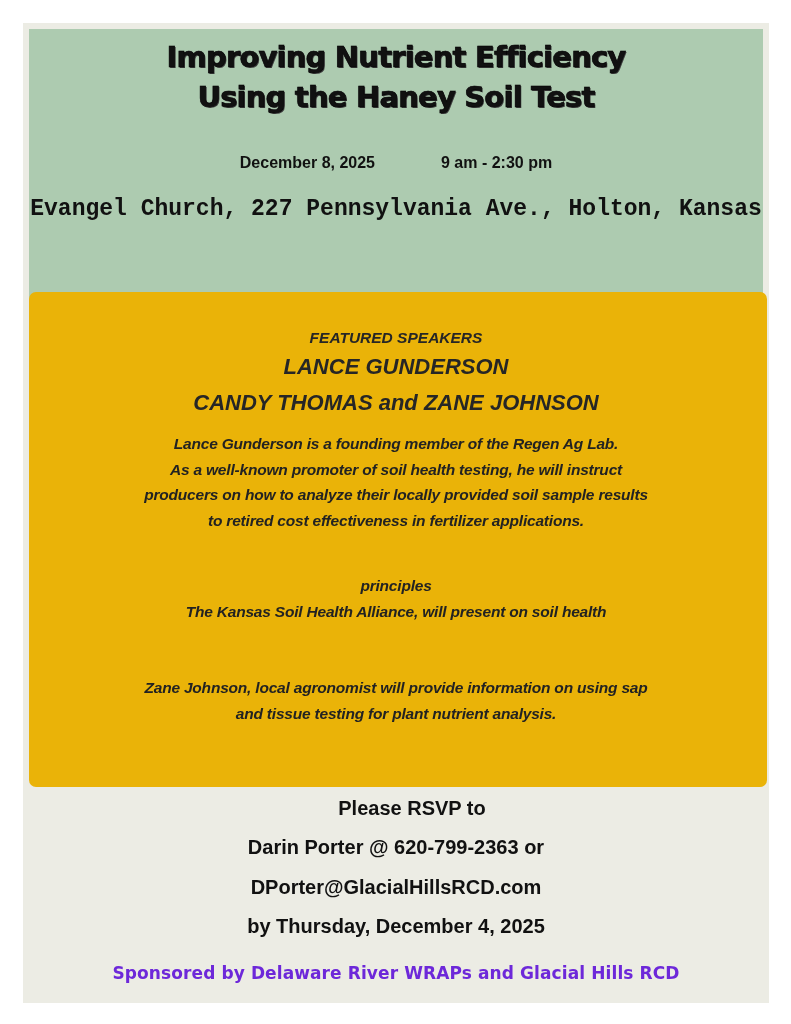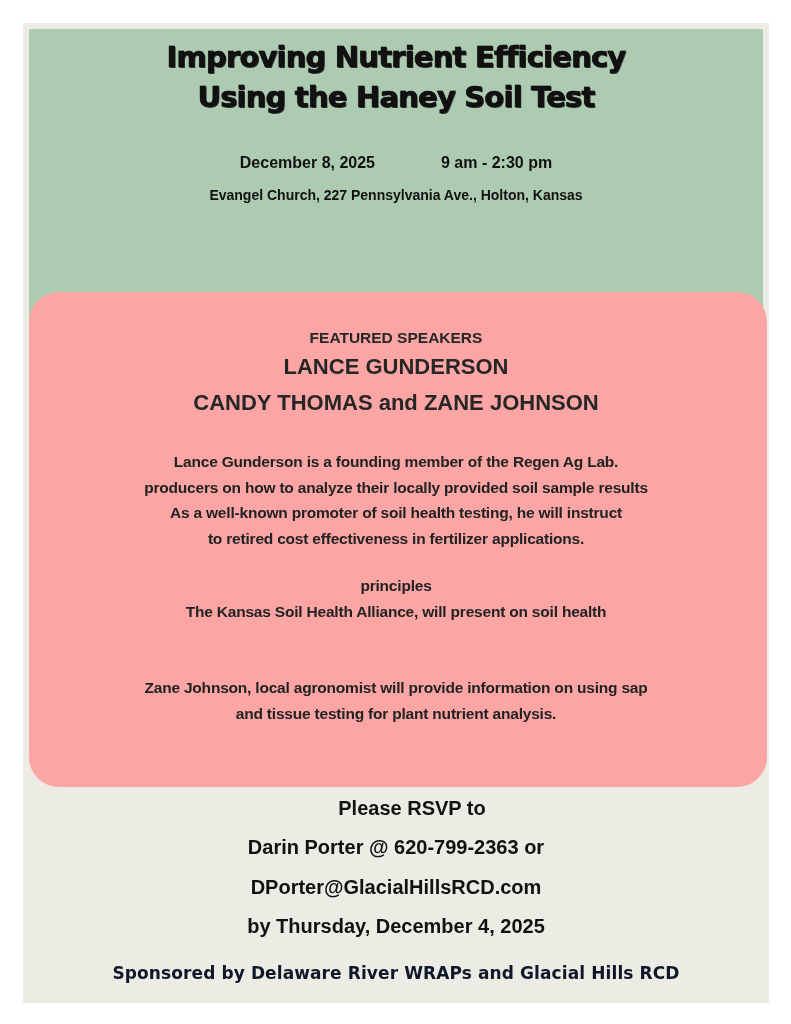--- a/index.html
+++ b/index.html
@@ -4,37 +4,37 @@
   <style>
     html, body { margin: 0; padding: 0; background: #ffffff; }
     body { width: 791px; height: 1024px; position: relative; overflow: hidden; font-family: "Liberation Sans", sans-serif; }
     .frame { position: absolute; left: 23px; top: 23px; width: 746px; height: 980px; background: #ecece4; }
     .flyer { position: absolute; left: 29px; top: 29px; width: 734px; height: 719px; background: #adcbb0; }
     .title { position: absolute; left: 0; top: 8px; width: 734px; text-align: center; font-family: "DejaVu Sans", sans-serif; font-weight: bold; font-size: 29px; line-height: 40px; color: #111; letter-spacing: -0.8px;
       text-shadow: 0 0 1px #6f6f6f, 1px 1px 0 #3a3a3a; -webkit-text-stroke: 0.6px #000; }
     .line { position: absolute; left: 0; width: 734px; text-align: center; color: #111; font-weight: bold; }
     .date-row { top: 125px; font-size: 16px; }
     .date-row span.gap { display: inline-block; width: 66px; }
-    .venue { top: 158px; font-size: 14px; }
+    .venue { top: 167px; font-size: 23px; font-family: Liberation Mono, monospace; }
     .reg { top: 210px; font-size: 20px; }
-    .speakers-box { position: absolute; left: 0; top: 263px; width: 738px; height: 495px; background: #fca5a5; border-radius: 30px; }
+    .speakers-box { position: absolute; left: 0; top: 263px; width: 738px; height: 495px; background: #eab308; border-radius: 7px; font-style: italic; }
     .speakers-box .line { width: 734px; color: #262626; }
     .feat-label { top: 37px; font-size: 15.5px; }
     .speaker-names-1 { top: 62px; font-size: 22px; }
     .speaker-names-2 { top: 98px; font-size: 22px; }
     .bio { position: absolute; left: 0; width: 734px; text-align: center; font-size: 15.5px; line-height: 25.5px; color: #222; font-weight: bold; letter-spacing: -0.2px; }
-    .bio-1 { top: 157px; }
+    .bio-1 { top: 139px; }
     .bio-2 { top: 281px; }
     .bio-3 { top: 383px; }
     .rsvp { position: absolute; left: 0; width: 734px; text-align: center; font-size: 20px; font-weight: bold; color: #111; }
     .rsvp-1 { top: 768px; padding-left: 16px; }
     .rsvp-2 { top: 807px; }
     .rsvp-3 { top: 847px; }
     .rsvp-4 { top: 886px; }
-    .sponsor { position: absolute; left: 0; top: 934px; width: 734px; text-align: center; font-family: "DejaVu Sans", sans-serif; font-weight: bold; font-size: 17px; color: #0f172a; letter-spacing: 0.1px; }
+    .sponsor { position: absolute; left: 0; top: 934px; width: 734px; text-align: center; font-family: "DejaVu Sans", sans-serif; font-weight: bold; font-size: 17px; color: #6d28d9; letter-spacing: 0.1px; }
   </style>
 </head>
 <body>
 
 <div class="frame"></div>
 <div class="flyer">
 
   <div class="title">
     <div>Improving Nutrient Efficiency</div>
     <div>Using the Haney Soil Test</div>
@@ -45,22 +45,22 @@
   </div>
   <div class="line venue">Evangel Church, 227 Pennsylvania Ave., Holton, Kansas</div>
 
   <div class="speakers-box">
     <div class="line feat-label">FEATURED SPEAKERS</div>
     <div class="line speaker-names-1">LANCE GUNDERSON</div>
     <div class="line speaker-names-2">CANDY THOMAS and ZANE JOHNSON</div>
 
     <div class="bio bio-1">
       <div>Lance Gunderson is a founding member of the Regen Ag Lab.</div>
+      <div>As a well-known promoter of soil health testing, he will instruct</div>
       <div>producers on how to analyze their locally provided soil sample results</div>
-      <div>As a well-known promoter of soil health testing, he will instruct</div>
       <div>to retired cost effectiveness in fertilizer applications.</div>
     </div>
 
     <div class="bio bio-2">
       <div>principles</div>
       <div>The Kansas Soil Health Alliance, will present on soil health</div>
     </div>
 
     <div class="bio bio-3">
       <div>Zane Johnson, local agronomist will provide information on using sap</div>

